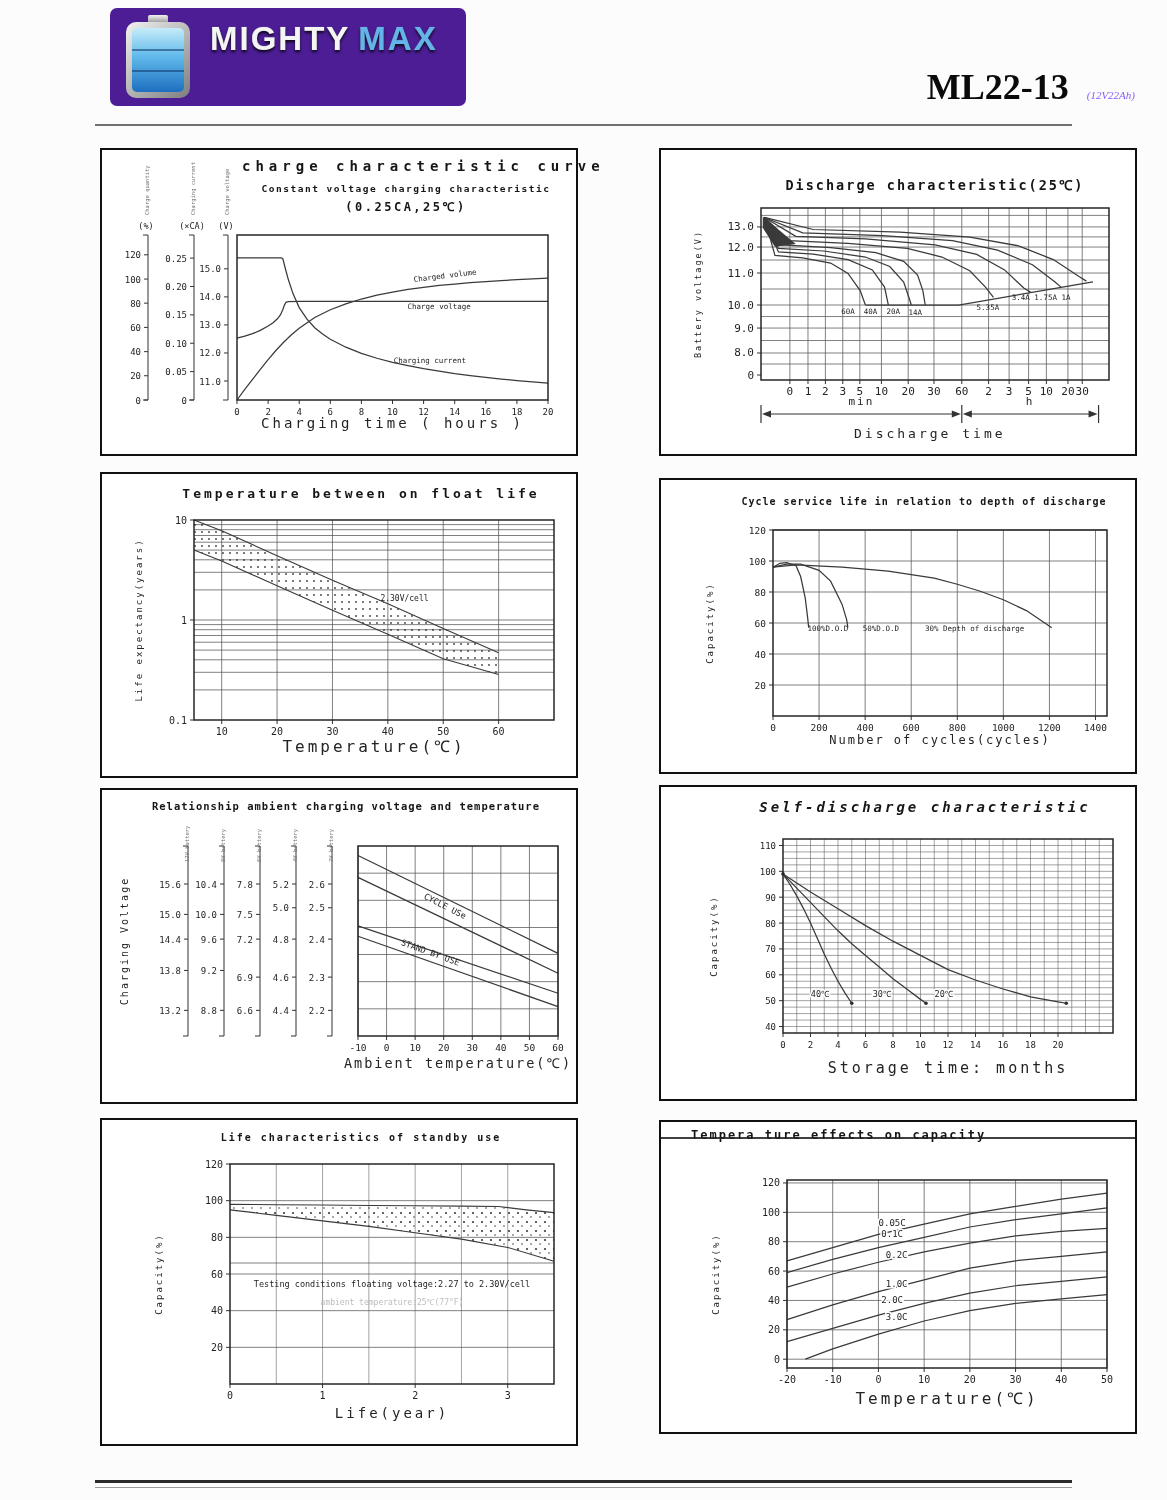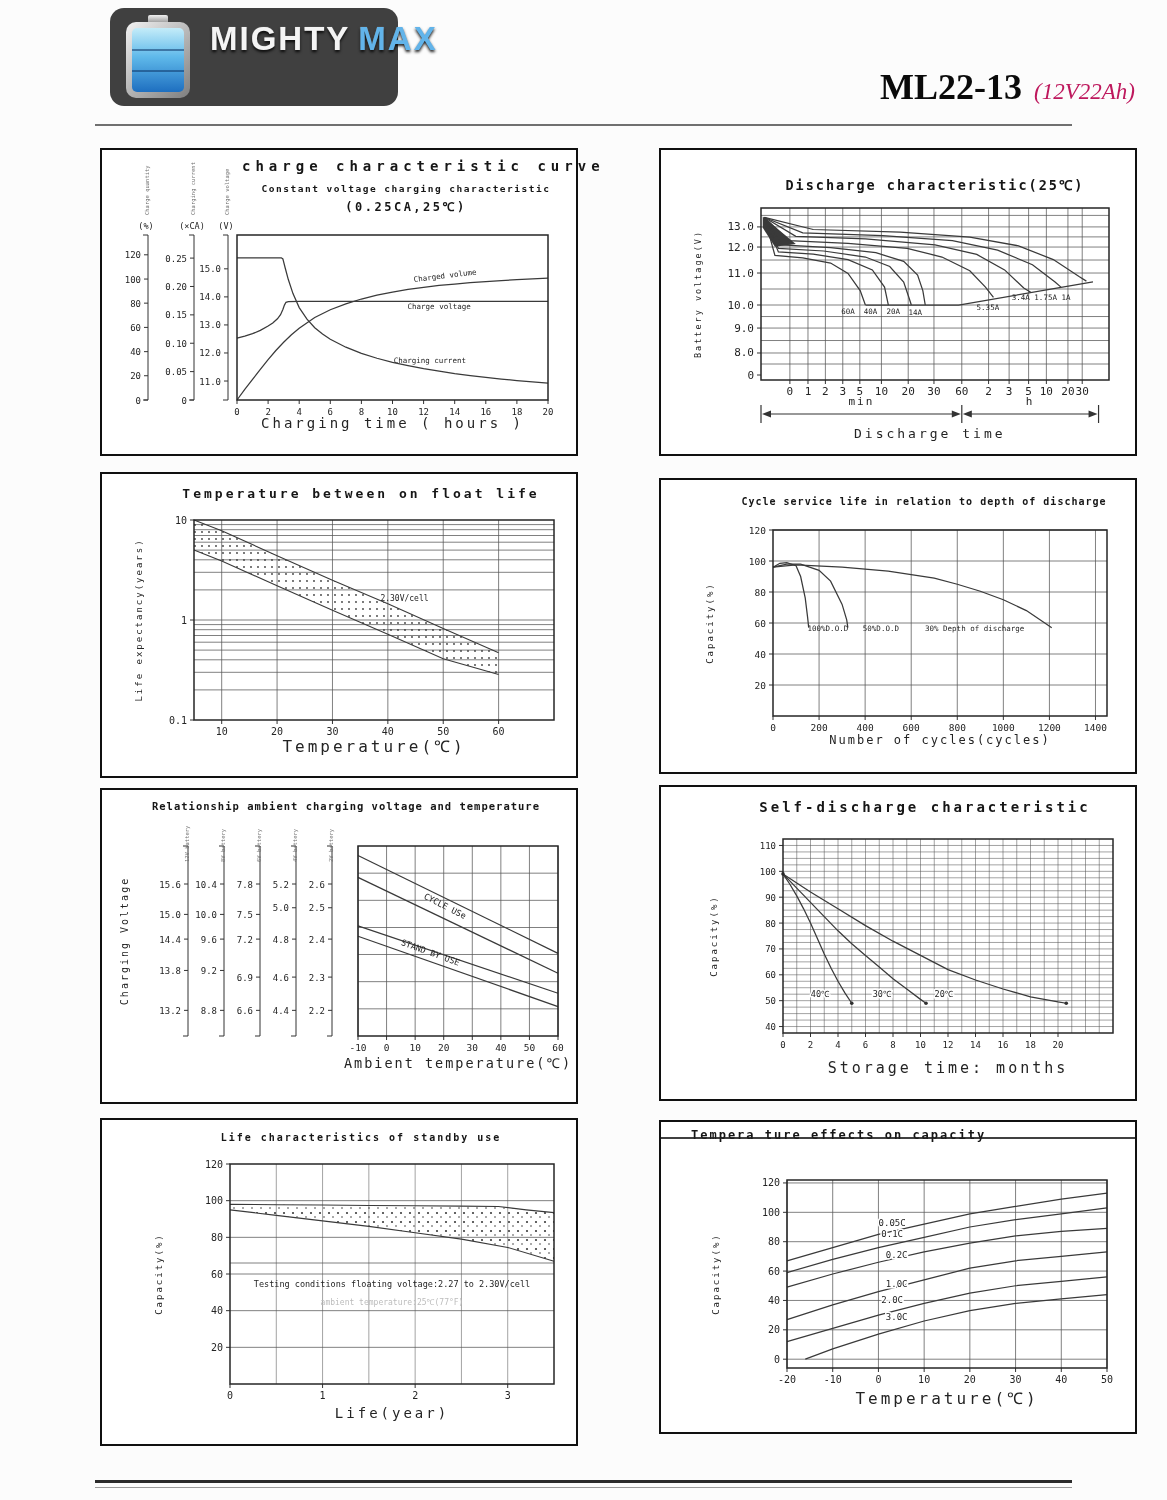--- a/index.html
+++ b/index.html
@@ -1,31 +1,31 @@
 <!DOCTYPE html>
 <html><head>
 <meta charset="utf-8">
 <style>
   html,body{margin:0;padding:0;}
   body{width:1167px;height:1500px;position:relative;background:#fcfcfc;
        font-family:"DejaVu Sans Mono","Liberation Mono",monospace;color:#1d1d1d;overflow:hidden;}
   
-  #logo{position:absolute;left:110px;top:8px;width:288px;height:98px;background:#404040;border-radius:14px;}
+  #logo{position:absolute;left:110px;top:8px;width:356px;height:98px;background:#4c1d95;border-radius:7px;}
   .batt{position:absolute;left:16px;top:7px;width:64px;height:84px;}
   .batt-cap{position:absolute;top:0;left:22px;width:20px;height:9px;background:linear-gradient(#f0f0f0,#8d8d8d);border-radius:2px;}
   .batt-body{position:absolute;top:7px;left:0;width:64px;height:76px;background:linear-gradient(135deg,#f2f2f2,#7e7e7e);border-radius:10px;padding:6px;box-sizing:border-box;}
   .batt-inner{width:100%;height:100%;background:linear-gradient(180deg,#c4ecf9 0%,#5fb9ea 45%,#1e6fc0 100%);border-radius:5px;position:relative;overflow:hidden;}
   .batt-line{position:absolute;left:0;right:0;height:2px;background:rgba(15,55,105,0.55);}
   .bl1{top:33%;} .bl2{top:66%;}
   .lg-row1{position:absolute;left:100px;top:12px;font-family:"Liberation Sans",sans-serif;font-weight:bold;font-size:33px;letter-spacing:2px;text-shadow:0 2px 3px rgba(0,0,0,.9),0 0 1px rgba(255,255,255,.6);}
   .lg-mighty{color:#f4f4f4;} .lg-max{color:#62b4ea;margin-left:8px;}
   .lg-row2{position:absolute;left:100px;top:50px;font-family:"Liberation Sans",sans-serif;font-weight:bold;font-size:33px;letter-spacing:11px;color:#e9e9e9;text-shadow:0 2px 3px rgba(0,0,0,.9),0 0 1px rgba(255,255,255,.6);}
   #model{position:absolute;right:32px;top:66px;font-family:"Liberation Serif",serif;}
   #model .mno{font-weight:bold;font-size:36px;color:#0a0a0a;}
-  #model .spec{font-style:italic;font-size:23px;color:#be185d;margin-left:12px;}
+  #model .spec{font-style:italic;font-size:11px;color:#8b5cf6;margin-left:18px;}
   .rule{position:absolute;left:95px;width:977px;background:#707070;height:1.5px;}
   #rule-top{top:124px;}
   #rule-bottom{top:1480px;height:2.5px;background:#2b2b2b;}
   #rule-bottom2{top:1487px;height:1px;background:#9a9a9a;}
   
   .panel{position:absolute;background:#fff;border:2px solid #101010;}
   #p1{left:100px;top:148px;width:474px;height:304px;}
   #p2{left:659px;top:148px;width:474px;height:304px;}
   #p3{left:100px;top:472px;width:474px;height:302px;}
   #p4{left:659px;top:478px;width:474px;height:292px;}
@@ -36,21 +36,21 @@
   .panel svg{position:absolute;left:0;top:0;}
   svg text{font-family:"DejaVu Sans Mono","Liberation Mono",monospace;}
   .ct{position:absolute;color:#161616;font-weight:bold;white-space:nowrap;}
   #t1{left:140px;right:6px;top:8px;text-align:center;font-size:14px;letter-spacing:5px;}
   #s1a{left:140px;right:6px;top:33px;text-align:center;font-size:9.5px;letter-spacing:1.5px;}
   #s1b{left:140px;right:6px;top:48px;text-align:center;font-size:12px;letter-spacing:2.5px;}
   #t2{left:80px;right:6px;top:26px;text-align:center;font-size:13.5px;letter-spacing:2px;}
   #t3{left:50px;right:6px;top:12px;text-align:center;font-size:13px;letter-spacing:3px;}
   #t4{left:60px;right:8px;top:16px;text-align:center;font-size:10px;letter-spacing:1px;}
   #t5{left:20px;right:6px;top:10px;text-align:center;font-size:10.5px;letter-spacing:1px;}
-  #t6{left:60px;right:6px;top:12px;text-align:center;font-size:14px;letter-spacing:3px;}
+  #t6{left:60px;right:6px;top:12px;text-align:center;font-size:14px;letter-spacing:3px;font-style:italic;}
   #t7{left:50px;right:6px;top:12px;text-align:center;font-size:10px;letter-spacing:2px;}
   #t8{left:30px;right:6px;top:6px;font-size:12px;letter-spacing:2px;}
   .strike{position:absolute;left:0;right:0;top:15px;height:1.5px;background:rgba(30,30,30,.85);}
 </style>
 </head>
 <body>
 
 <div id="logo">
   <div class="batt">
     <div class="batt-cap"></div>

